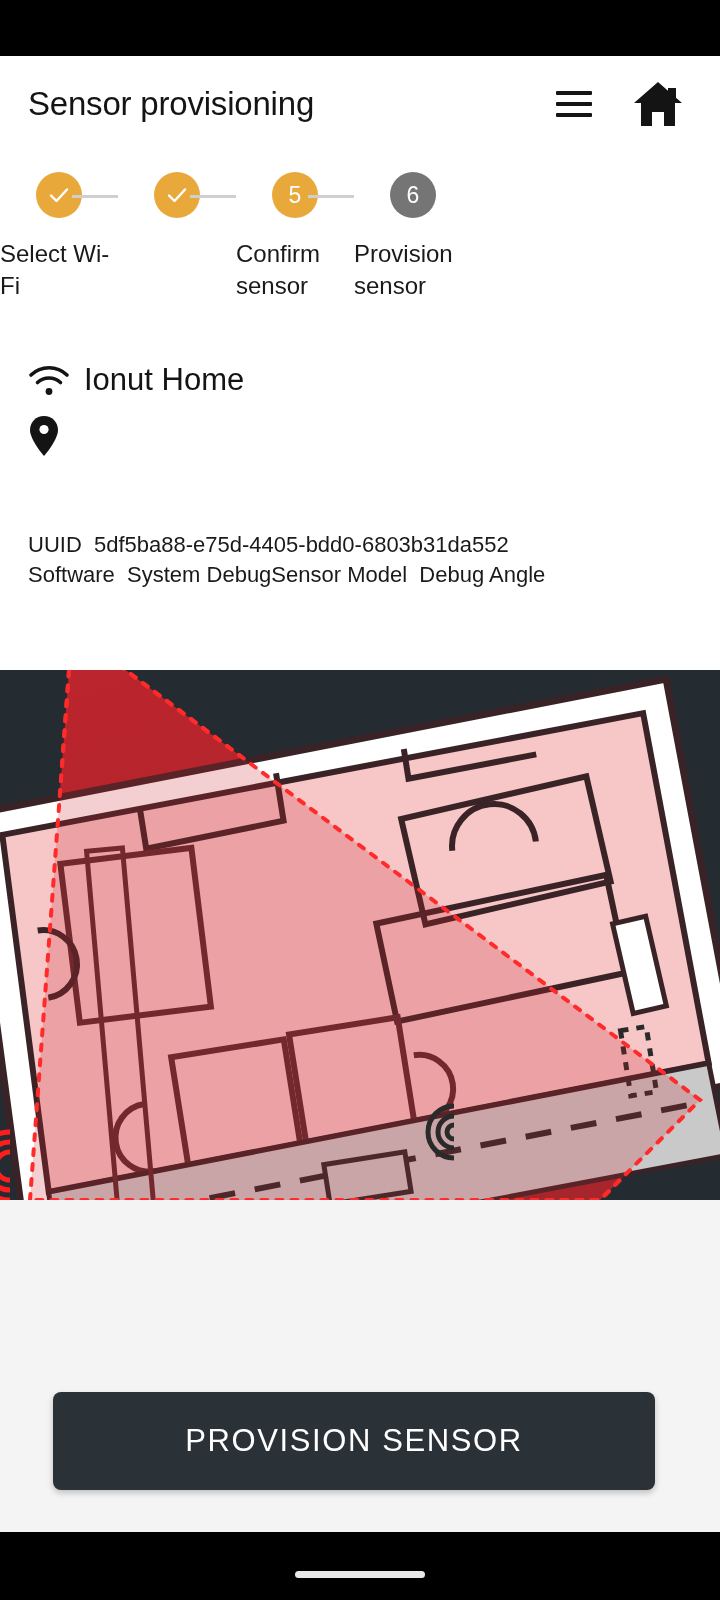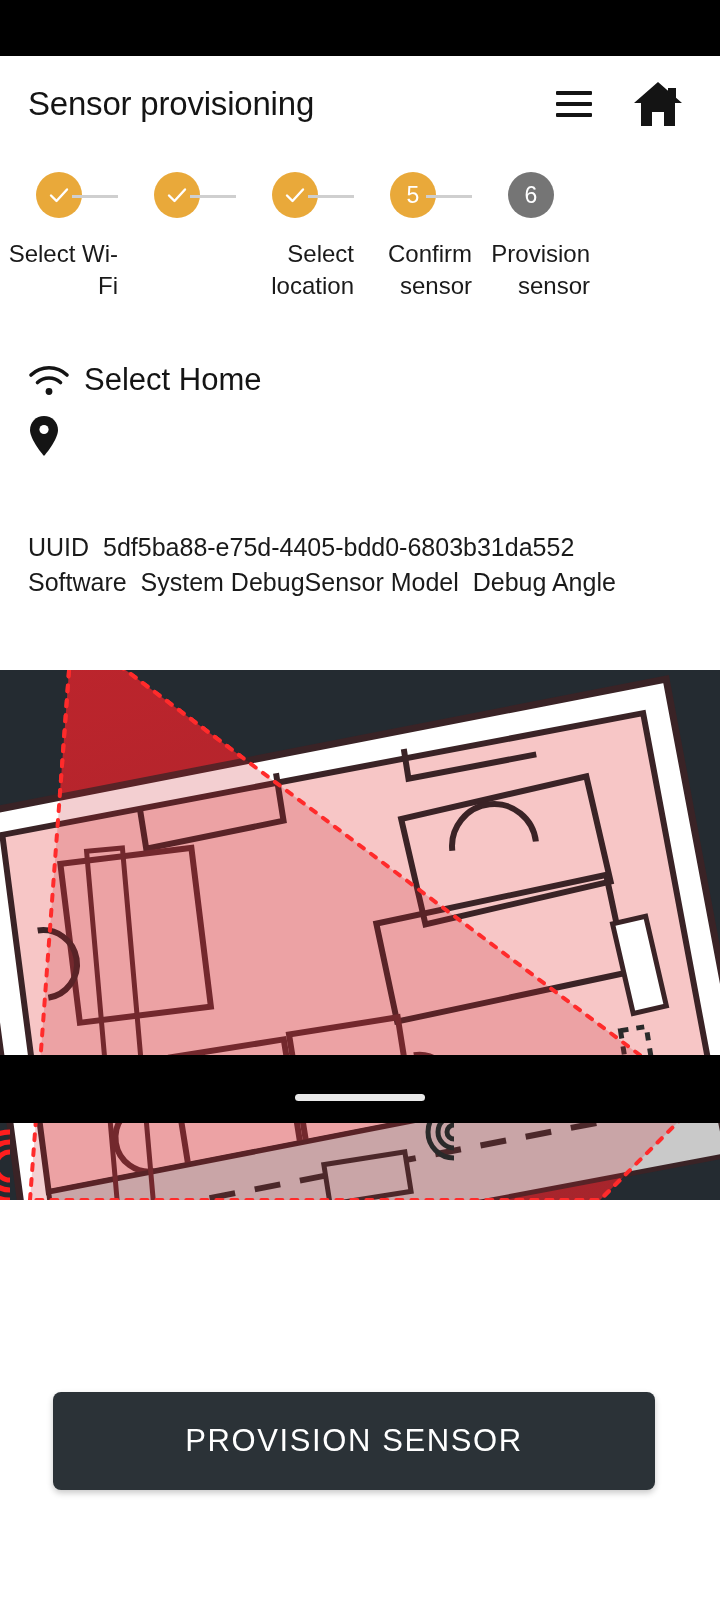--- a/index.html
+++ b/index.html
@@ -2,21 +2,21 @@
 <html><head>
 <meta charset="utf-8">
 <style>
   * { box-sizing: border-box; margin: 0; padding: 0; }
   html, body {
     width: 720px; height: 1600px;
     background: #ffffff;
     font-family: "Liberation Sans", sans-serif;
     overflow: hidden;
   }
-  .phone { position: relative; width: 720px; height: 1123px; background: #F4F4F4; }
+  .phone { position: relative; width: 720px; height: 1600px; background: #F4F4F4; }
 
   
   .statusbar-top {
     position: absolute; top: 0; left: 0; width: 720px; height: 56px;
     background: #000000;
   }
   .navbar-bottom {
     position: absolute; bottom: 0; left: 0; width: 720px; height: 68px;
     background: #000000;
   }
@@ -61,40 +61,40 @@
   .step-circle {
     width: 46px; height: 46px; border-radius: 50%;
     display: flex; align-items: center; justify-content: center;
     color: #ffffff; font-size: 23px; line-height: 1;
   }
   .step-circle.done { background: #E9A93A; }
   .step-circle.active { background: #E9A93A; }
   .step-circle.todo { background: #757575; }
   .check-svg { width: 24px; height: 24px; display: block; }
   .step-label {
-    margin-top: 20px; text-align: right; font-size: 24px; line-height: 1.33;
+    margin-top: 20px; text-align: left; font-size: 24px; line-height: 1.33;
     color: #1a1a1a; width: 118px;
   }
   .step-label.current { font-weight: normal; }
   .connector {
     width: 0px; position: relative; height: 46px;
   }
   .connector i {
     position: absolute; top: 23px; left: -46px; width: 46px; height: 3px;
     background: #cfcfcf; display: block;
   }
 
   
   .info-list { position: absolute; top: 200px; left: 28px; width: 664px; }
   .info-row { display: flex; align-items: center; height: 56px; }
   .info-icon { width: 56px; display: flex; align-items: center; justify-content: flex-start; }
   .info-text { font-size: 31px; color: #141414; }
 
   .meta { position: absolute; top: 378px; left: 28px; width: 672px; }
-  .meta-line { font-size: 25px; line-height: 1.38; color: #1a1a1a; white-space: nowrap; }
+  .meta-line { font-size: 22px; line-height: 1.38; color: #1a1a1a; white-space: nowrap; }
   .meta-line .k { }
   .meta-line .v { }
 
   
   .floorplan {
     position: absolute; top: 670px; left: 0; width: 720px; height: 530px;
     background: #242B31; overflow: hidden;
   }
   .floorplan svg { display: block; width: 720px; height: 530px; }
 
@@ -154,28 +154,20 @@
         <div class="step-circle done">
           <svg class="check-svg" viewBox="0 0 24 24" aria-hidden="true">
               <path d="M4 12.5 L9.5 18 L20 6.5" fill="none" stroke="#ffffff" stroke-width="2.4" stroke-linecap="round" stroke-linejoin="round"></path>
             </svg>
         </div>
       </div>
       <div class="connector">
           <i></i>
         </div>
 
-      <div class="step">
-        <div class="step-circle done">
-          <svg class="check-svg" viewBox="0 0 24 24" aria-hidden="true">
-              <path d="M4 12.5 L9.5 18 L20 6.5" fill="none" stroke="#ffffff" stroke-width="2.4" stroke-linecap="round" stroke-linejoin="round"></path>
-            </svg>
-        </div>
-        <div class="step-label">Select location</div>
-      </div>
       <div class="connector">
           <i></i>
         </div>
 
       <div class="connector">
           <i></i>
         </div>
 
       <div class="step">
         <div class="step-circle active">5</div>
@@ -195,21 +187,21 @@
     <div class="info-list">
 
       <div class="info-row">
         <div class="info-icon">
           <svg width="42" height="32" viewBox="0 0 42 32" aria-hidden="true">
             <path d="M3 11 A26 26 0 0 1 39 11" fill="none" stroke="#141414" stroke-width="3.6" stroke-linecap="round"></path>
             <path d="M9.5 18.5 A17 17 0 0 1 32.5 18.5" fill="none" stroke="#141414" stroke-width="3.6" stroke-linecap="round"></path>
             <circle cx="21" cy="27.5" r="3.4" fill="#141414"></circle>
           </svg>
         </div>
-        <div class="info-text">Select Home</div>
+        <div class="info-text">Ionut Home</div>
       </div>
 
       <div class="info-row">
         <div class="info-icon">
           <svg width="32" height="42" viewBox="0 0 32 42" aria-hidden="true">
             <path d="M16 1 C8 1 2 7.2 2 15 C2 25 16 41 16 41 C16 41 30 25 30 15 C30 7.2 24 1 16 1 Z" fill="#141414"></path>
             <circle cx="16" cy="14.5" r="4.6" fill="#ffffff"></circle>
           </svg>
         </div>
       </div>

